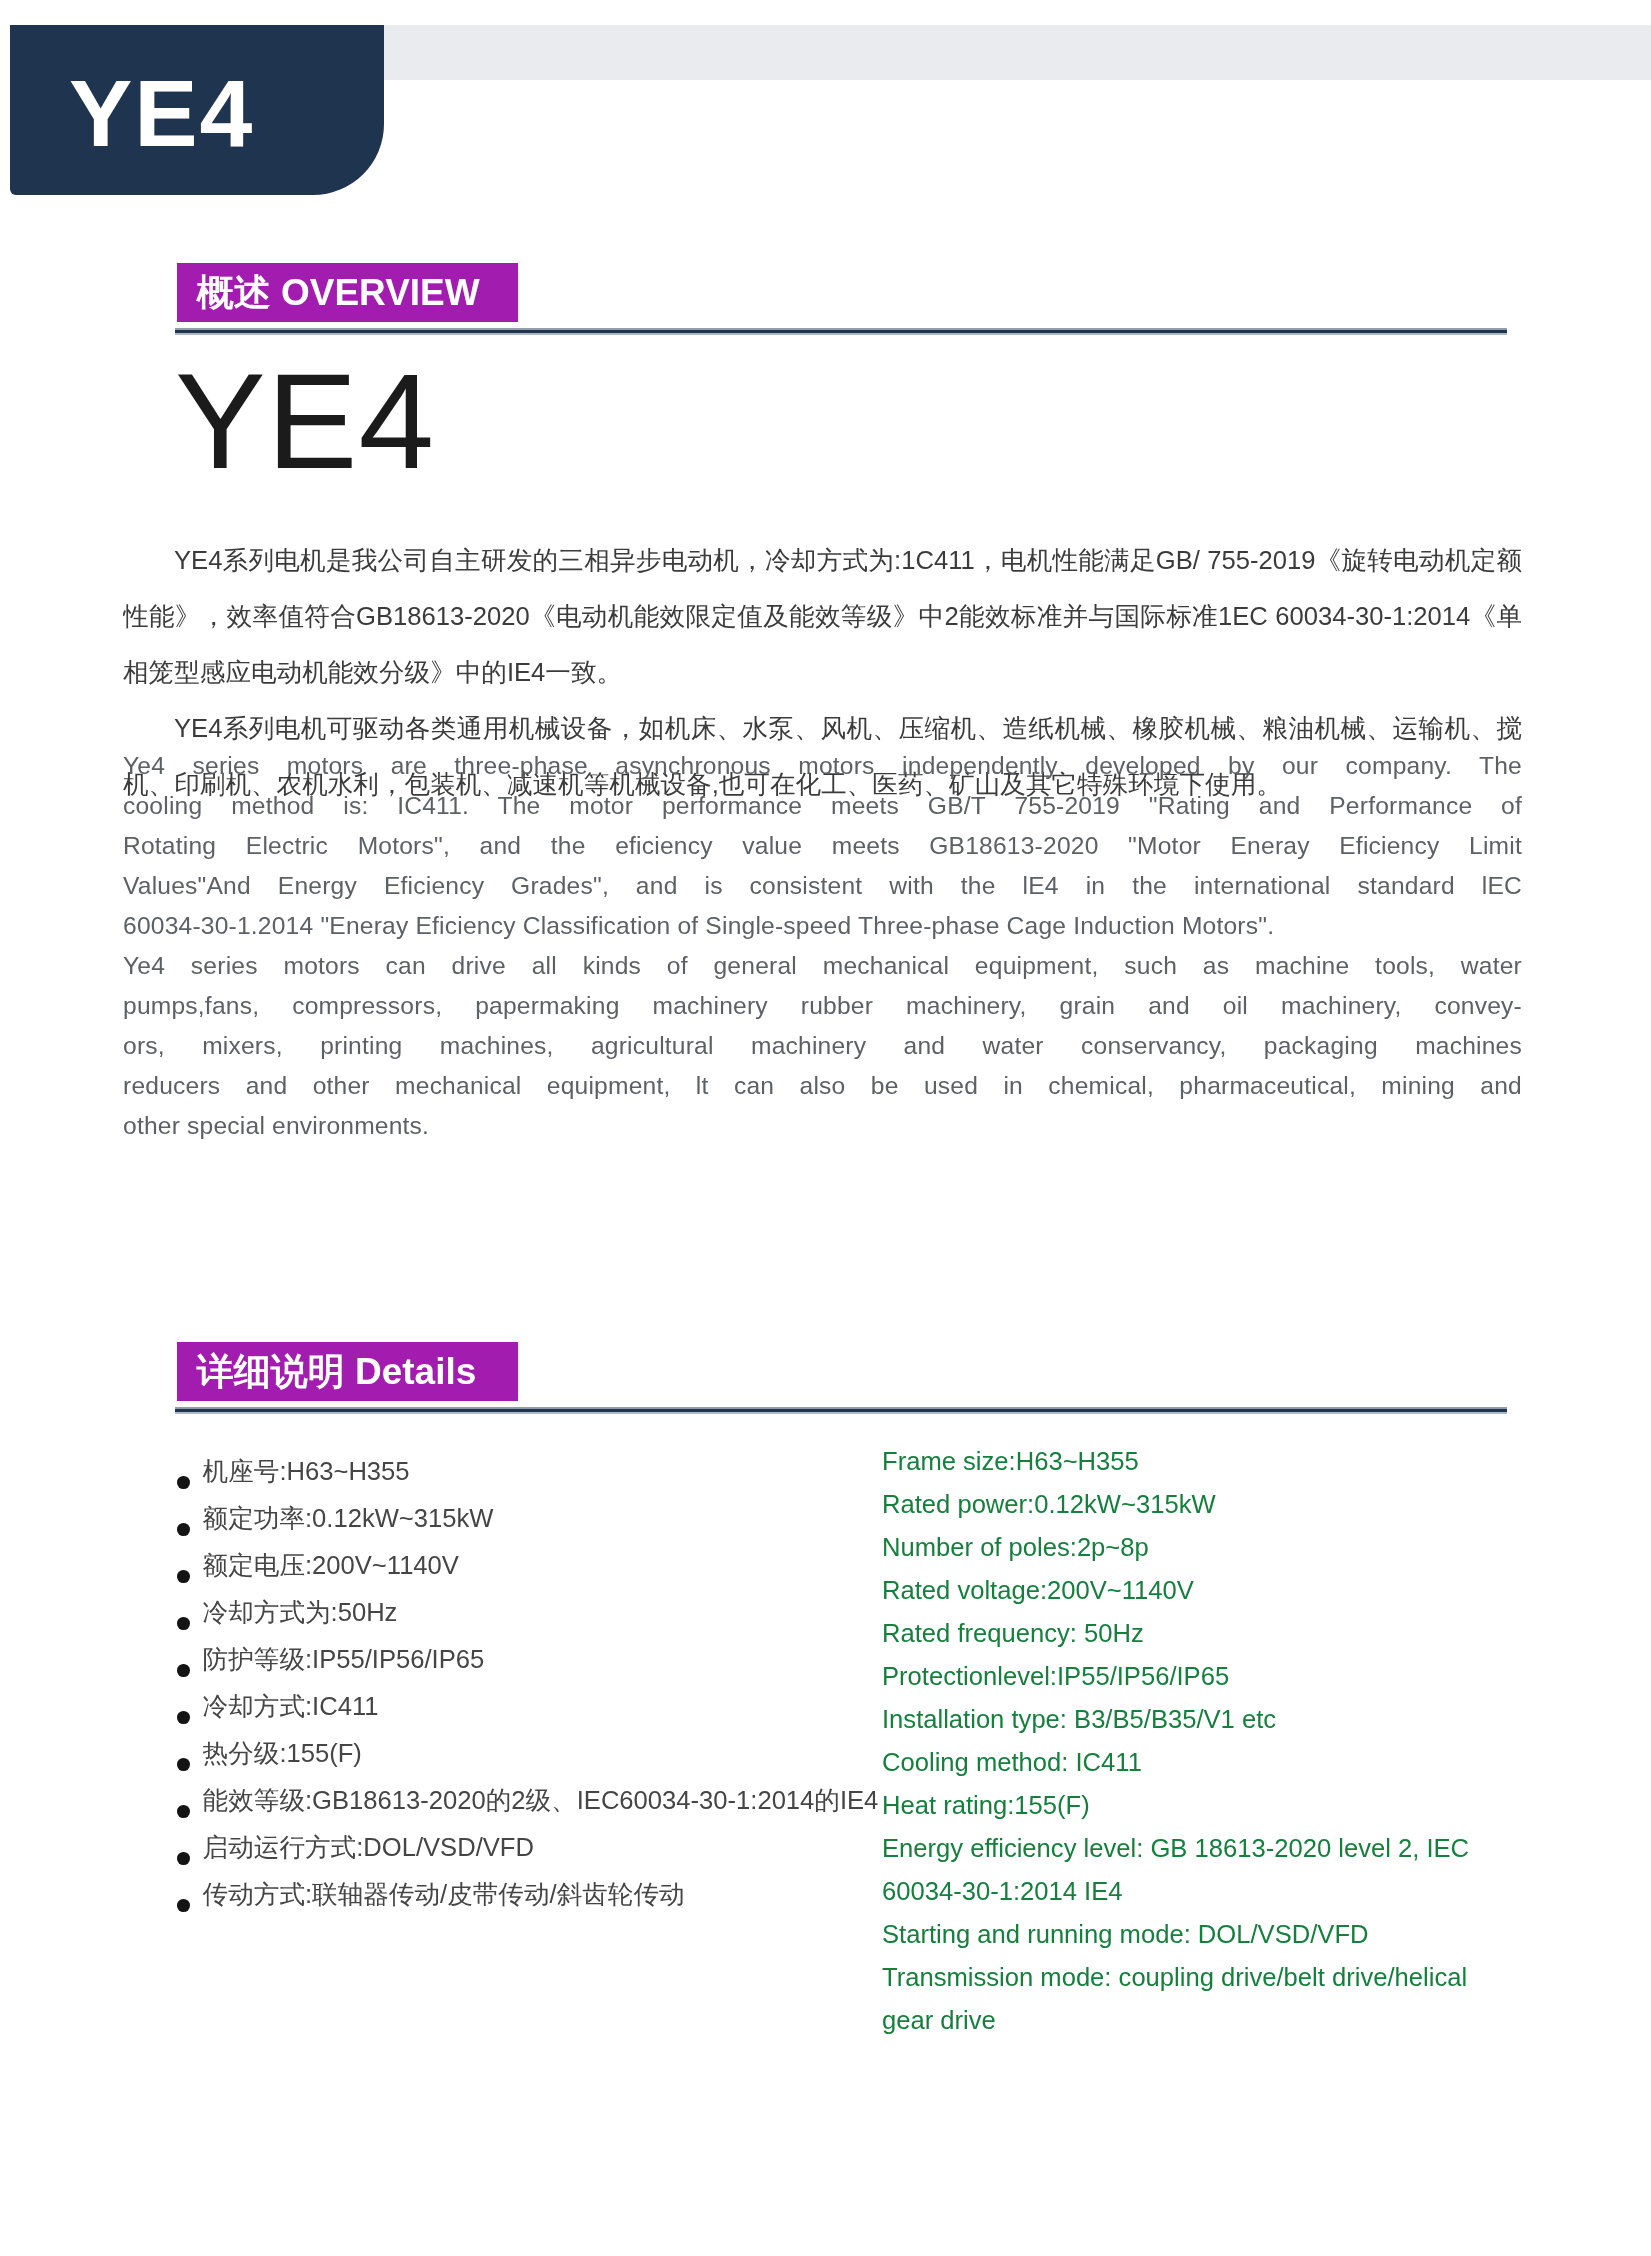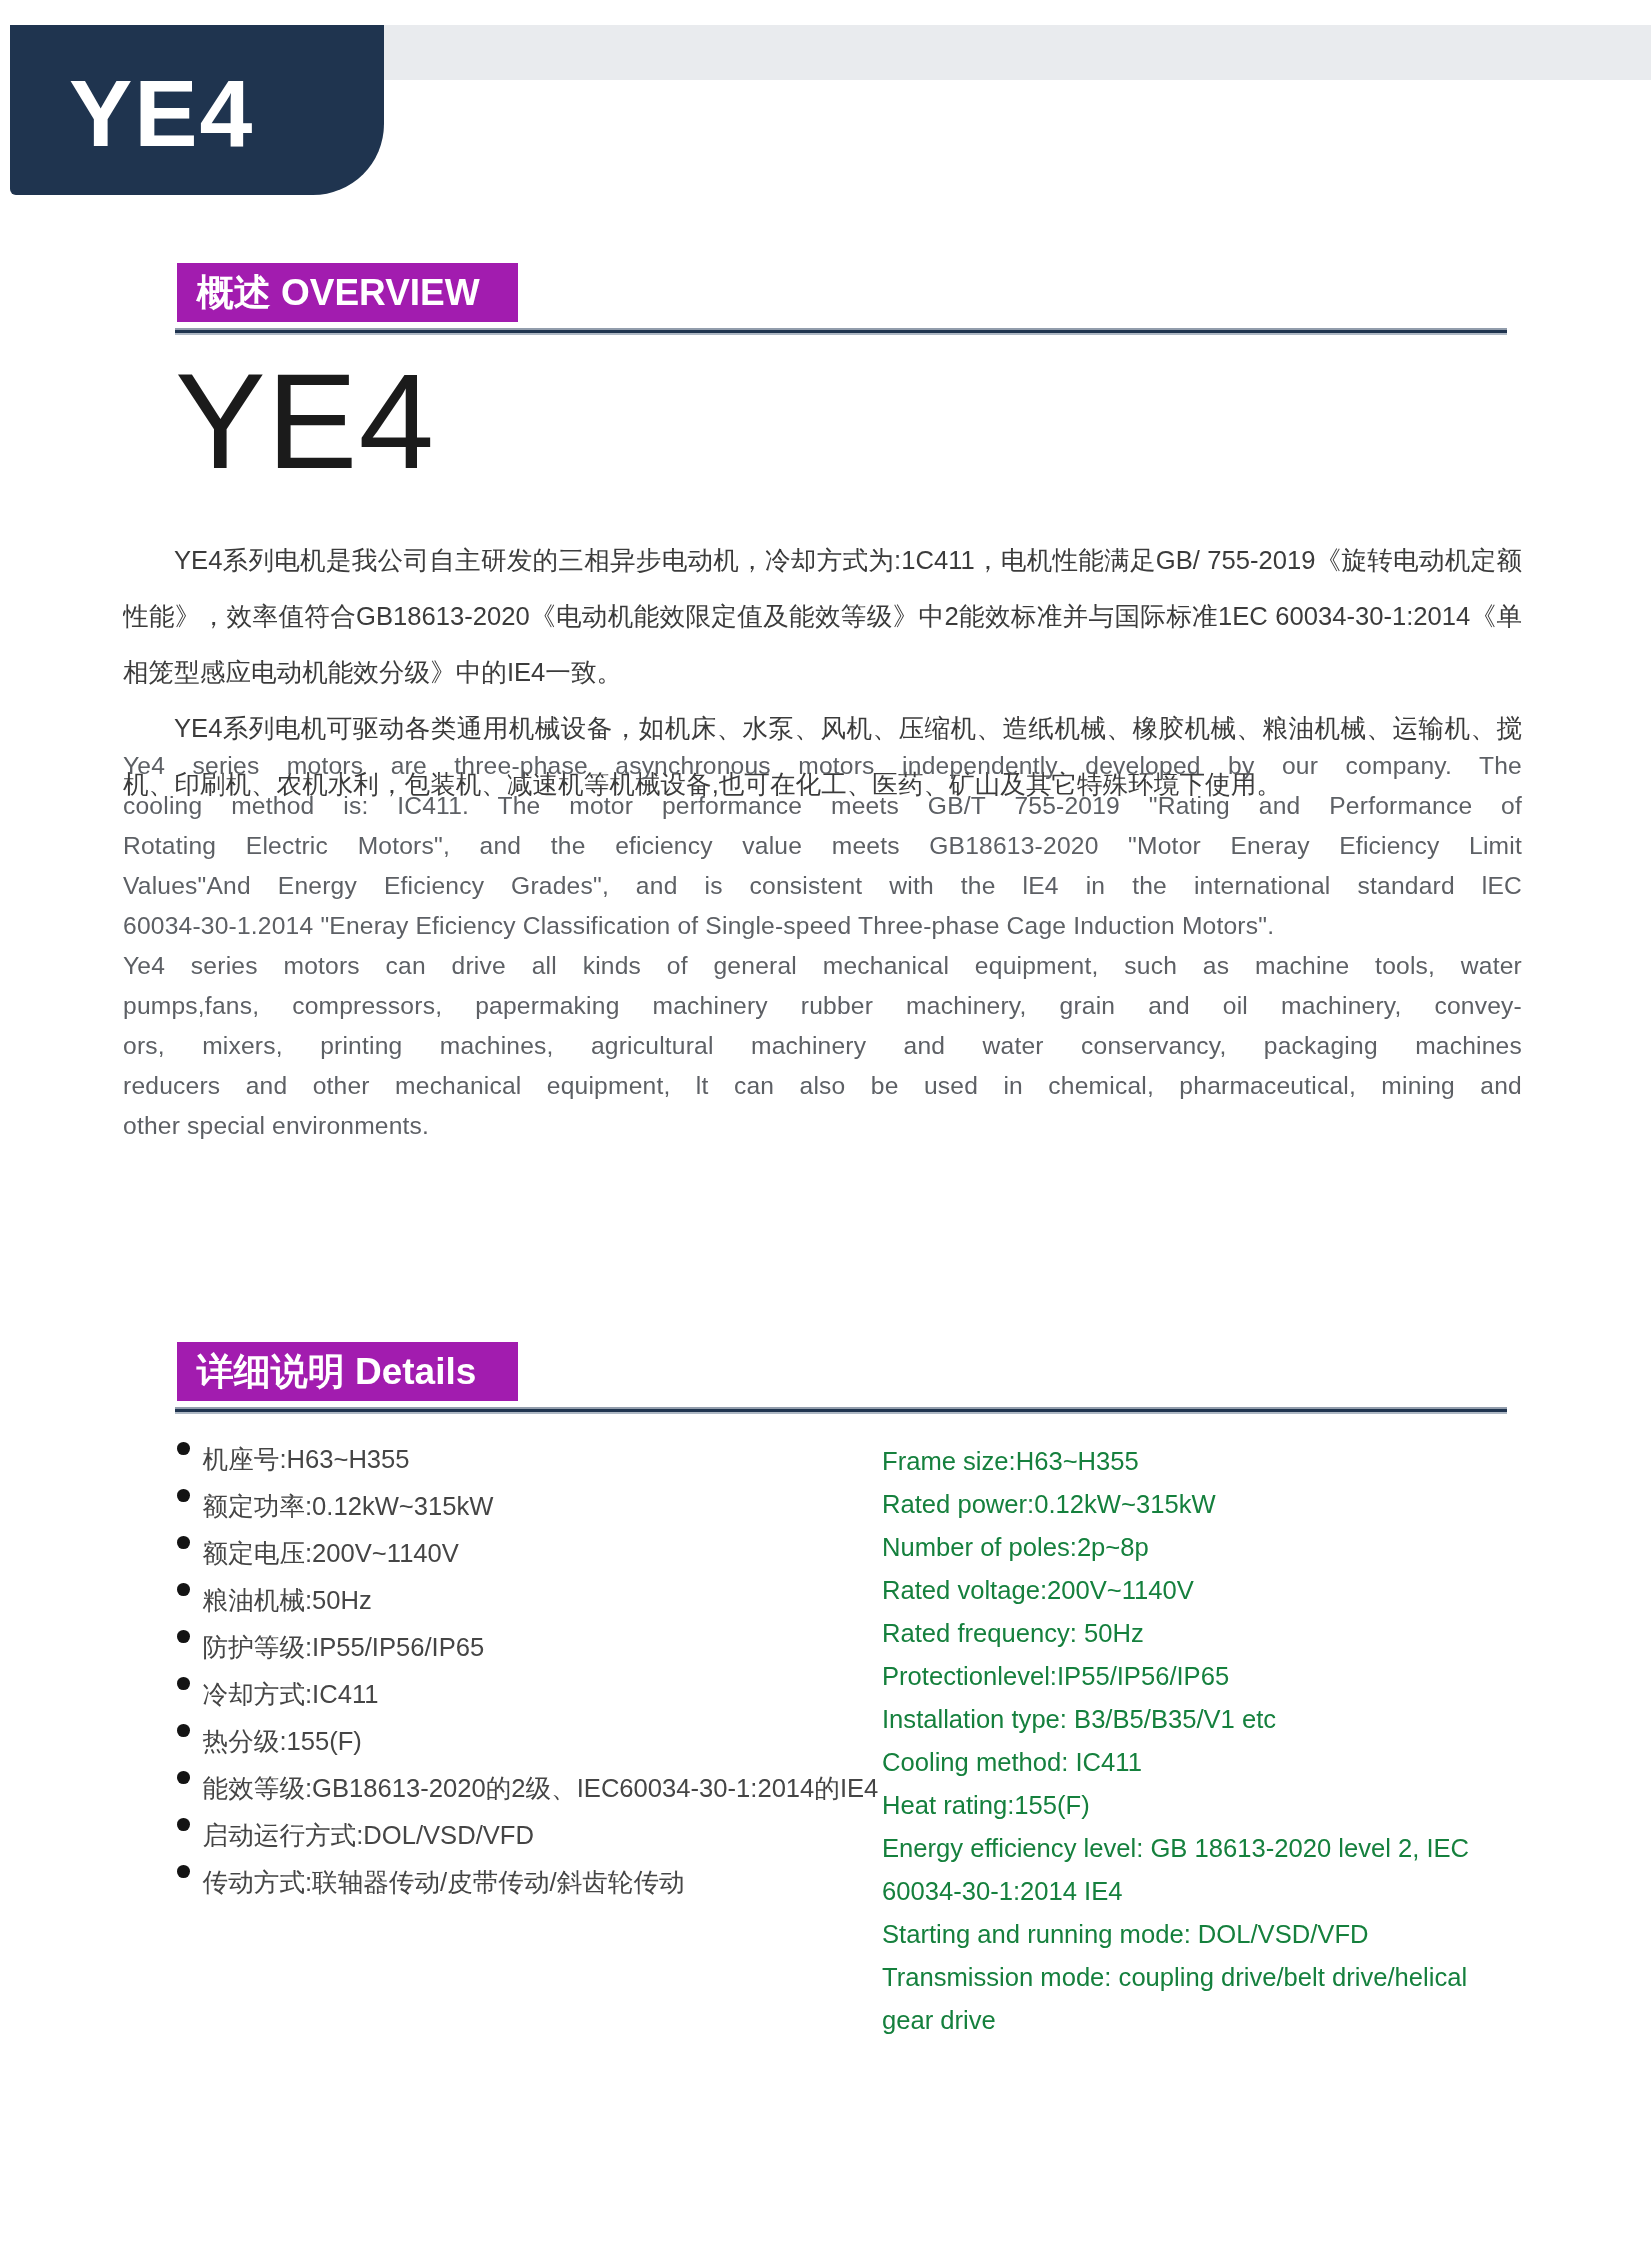--- a/index.html
+++ b/index.html
@@ -46,21 +46,21 @@
   .cn-line.indent{text-indent:51px;}
   
   .en-para{
     position:absolute;left:123px;top:746px;width:1399px;
     font-size:24.6px;line-height:40px;font-weight:300;color:#5d6065;letter-spacing:0.2px;
   }
   .en-line{height:40px;overflow:hidden;text-align:justify;text-align-last:justify;}
   .en-line.end{text-align-last:left;}
   
   .details-cn{position:absolute;left:177px;top:1442px;width:690px;font-size:25.6px;color:#454545;}
-  .cn-item{height:47px;display:flex;align-items:flex-start;white-space:nowrap;}
+  .cn-item{height:47px;display:flex;align-items:flex-end;white-space:nowrap;}
   .bullet{width:12.8px;height:12.8px;border-radius:50%;background:#141414;margin-right:12.8px;flex:none;}
   .details-en{
     position:absolute;left:882px;top:1440px;width:690px;
     font-size:25.6px;font-weight:300;color:#15803d;
   }
   .en-item{height:43px;display:flex;align-items:center;white-space:nowrap;}
 </style>
 </head>
 <body>
 
@@ -111,21 +111,21 @@
   <div class="cn-item">
       <span class="bullet"></span>
       <span>额定功率:0.12kW~315kW</span>
     </div>
   <div class="cn-item">
       <span class="bullet"></span>
       <span>额定电压:200V~1140V</span>
     </div>
   <div class="cn-item">
       <span class="bullet"></span>
-      <span>粮油机械:50Hz</span>
+      <span>冷却方式为:50Hz</span>
     </div>
   <div class="cn-item">
       <span class="bullet"></span>
       <span>防护等级:IP55/IP56/IP65</span>
     </div>
   <div class="cn-item">
       <span class="bullet"></span>
       <span>冷却方式:IC411</span>
     </div>
   <div class="cn-item">

